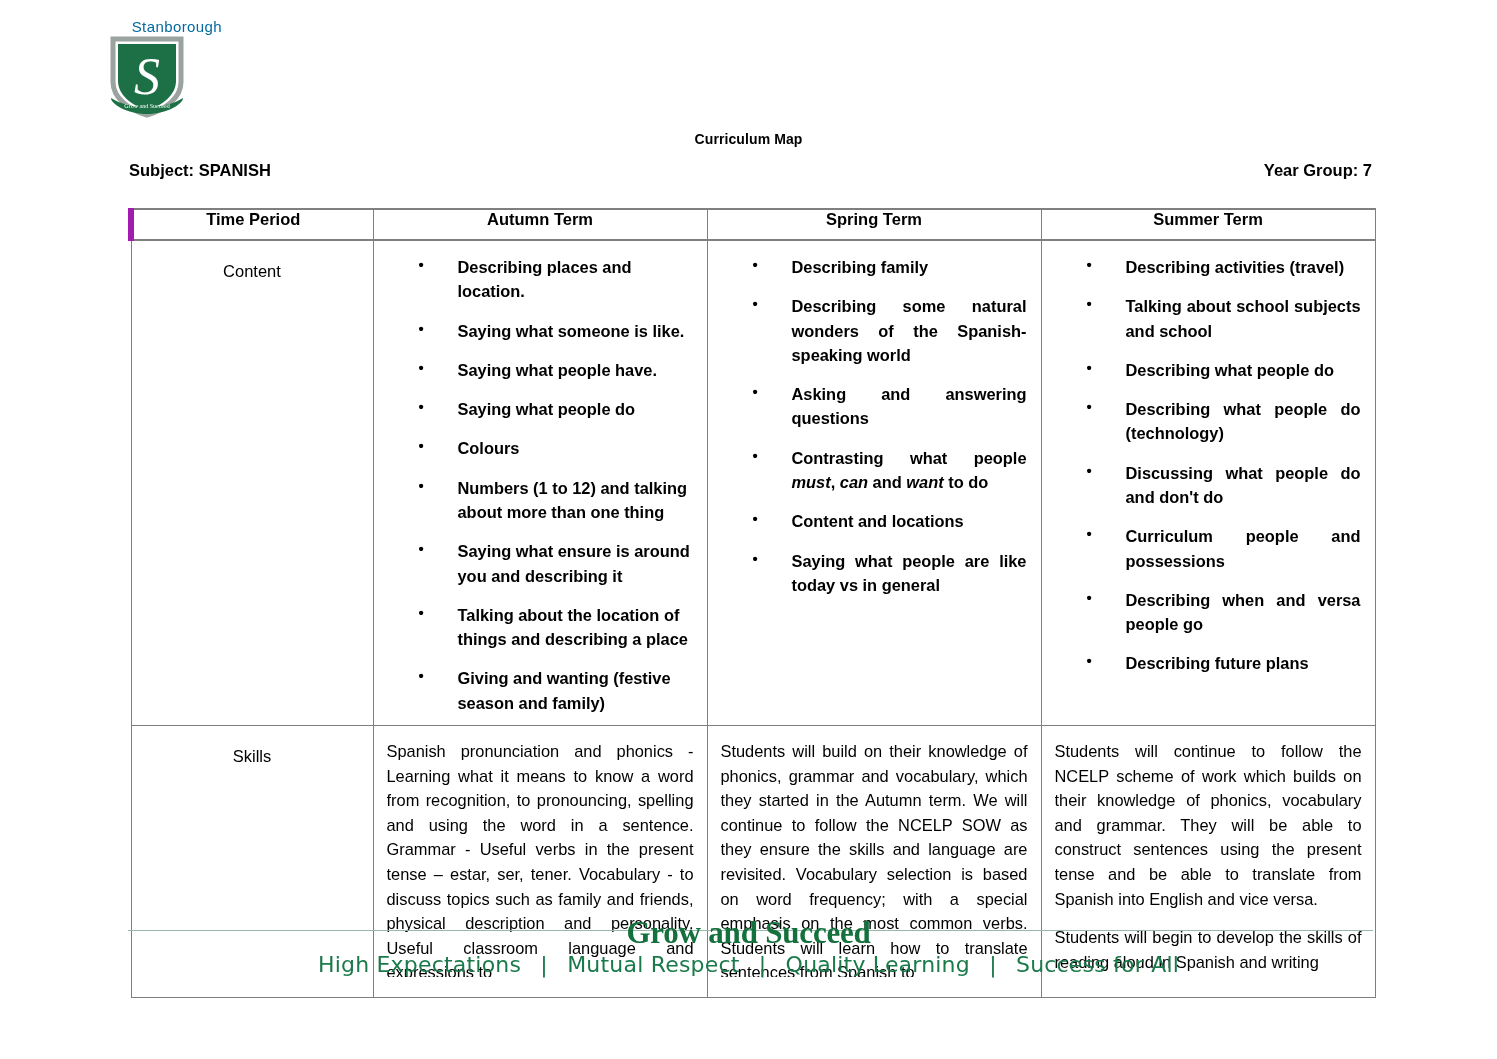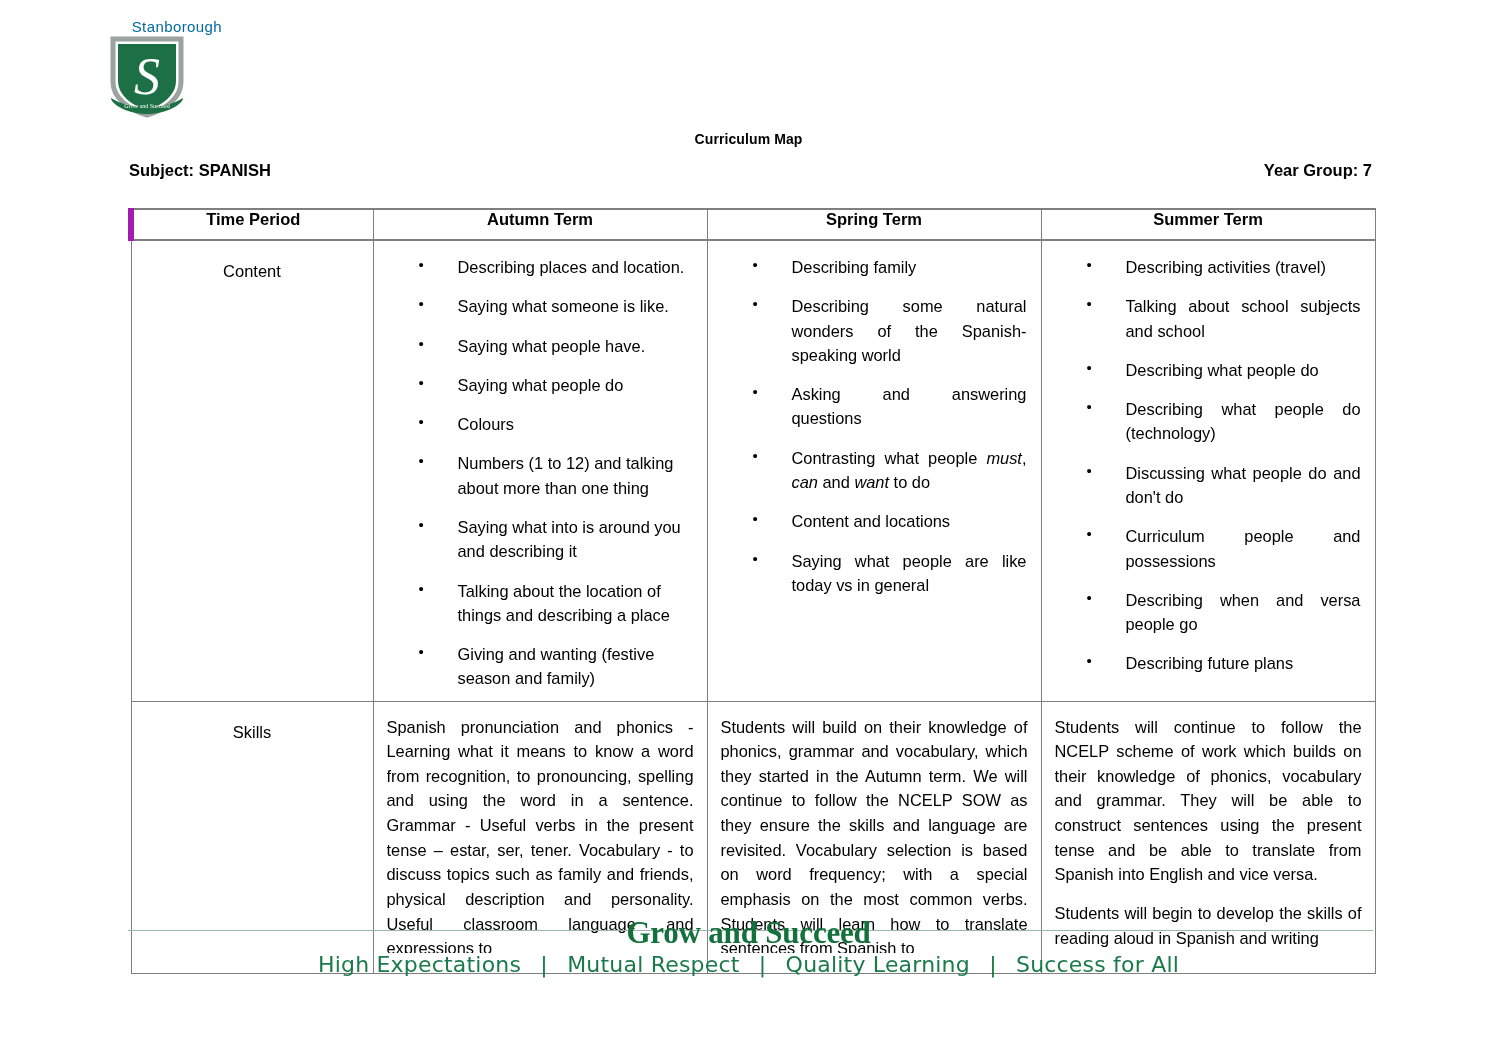--- a/index.html
+++ b/index.html
@@ -102,20 +102,21 @@
     padding-top: 21px !important;
   }
   .row-content-cell { padding: 14px 14px 10px 14px !important; }
   .row-skills-cell  { padding: 13px 13px 6px 13px !important; }
 
   
   ul.bullets {
     list-style: none;
     margin: 0;
     padding: 0;
+    font-weight: bold;
   }
   ul.bullets li {
     position: relative;
     padding-left: 70px;
     margin-bottom: 15px;
     font-size: 16.4px;
     line-height: 1.48;
   }
   ul.bullets li:last-child { margin-bottom: 0; }
   ul.bullets li::before {
@@ -221,21 +222,21 @@
     <tr>
       <td class="row-label">Content</td>
       <td class="row-content-cell">
         <ul class="bullets">
           <li>Describing places and location.</li>
           <li>Saying what someone is like.</li>
           <li>Saying what people have.</li>
           <li>Saying what people do</li>
           <li>Colours</li>
           <li>Numbers (1 to 12) and talking about more than one thing</li>
-          <li>Saying what into is around you and describing it</li>
+          <li>Saying what ensure is around you and describing it</li>
           <li>Talking about the location of things and describing a place</li>
           <li>Giving and wanting (festive season and family)</li>
         </ul>
       </td>
       <td class="row-content-cell">
         <ul class="bullets just">
           <li>Describing family</li>
           <li>Describing some natural wonders of the Spanish-speaking world</li>
           <li>Asking and answering questions</li>
           <li>Contrasting what people <i>must</i>, <i>can</i> and <i>want</i> to do</li>

